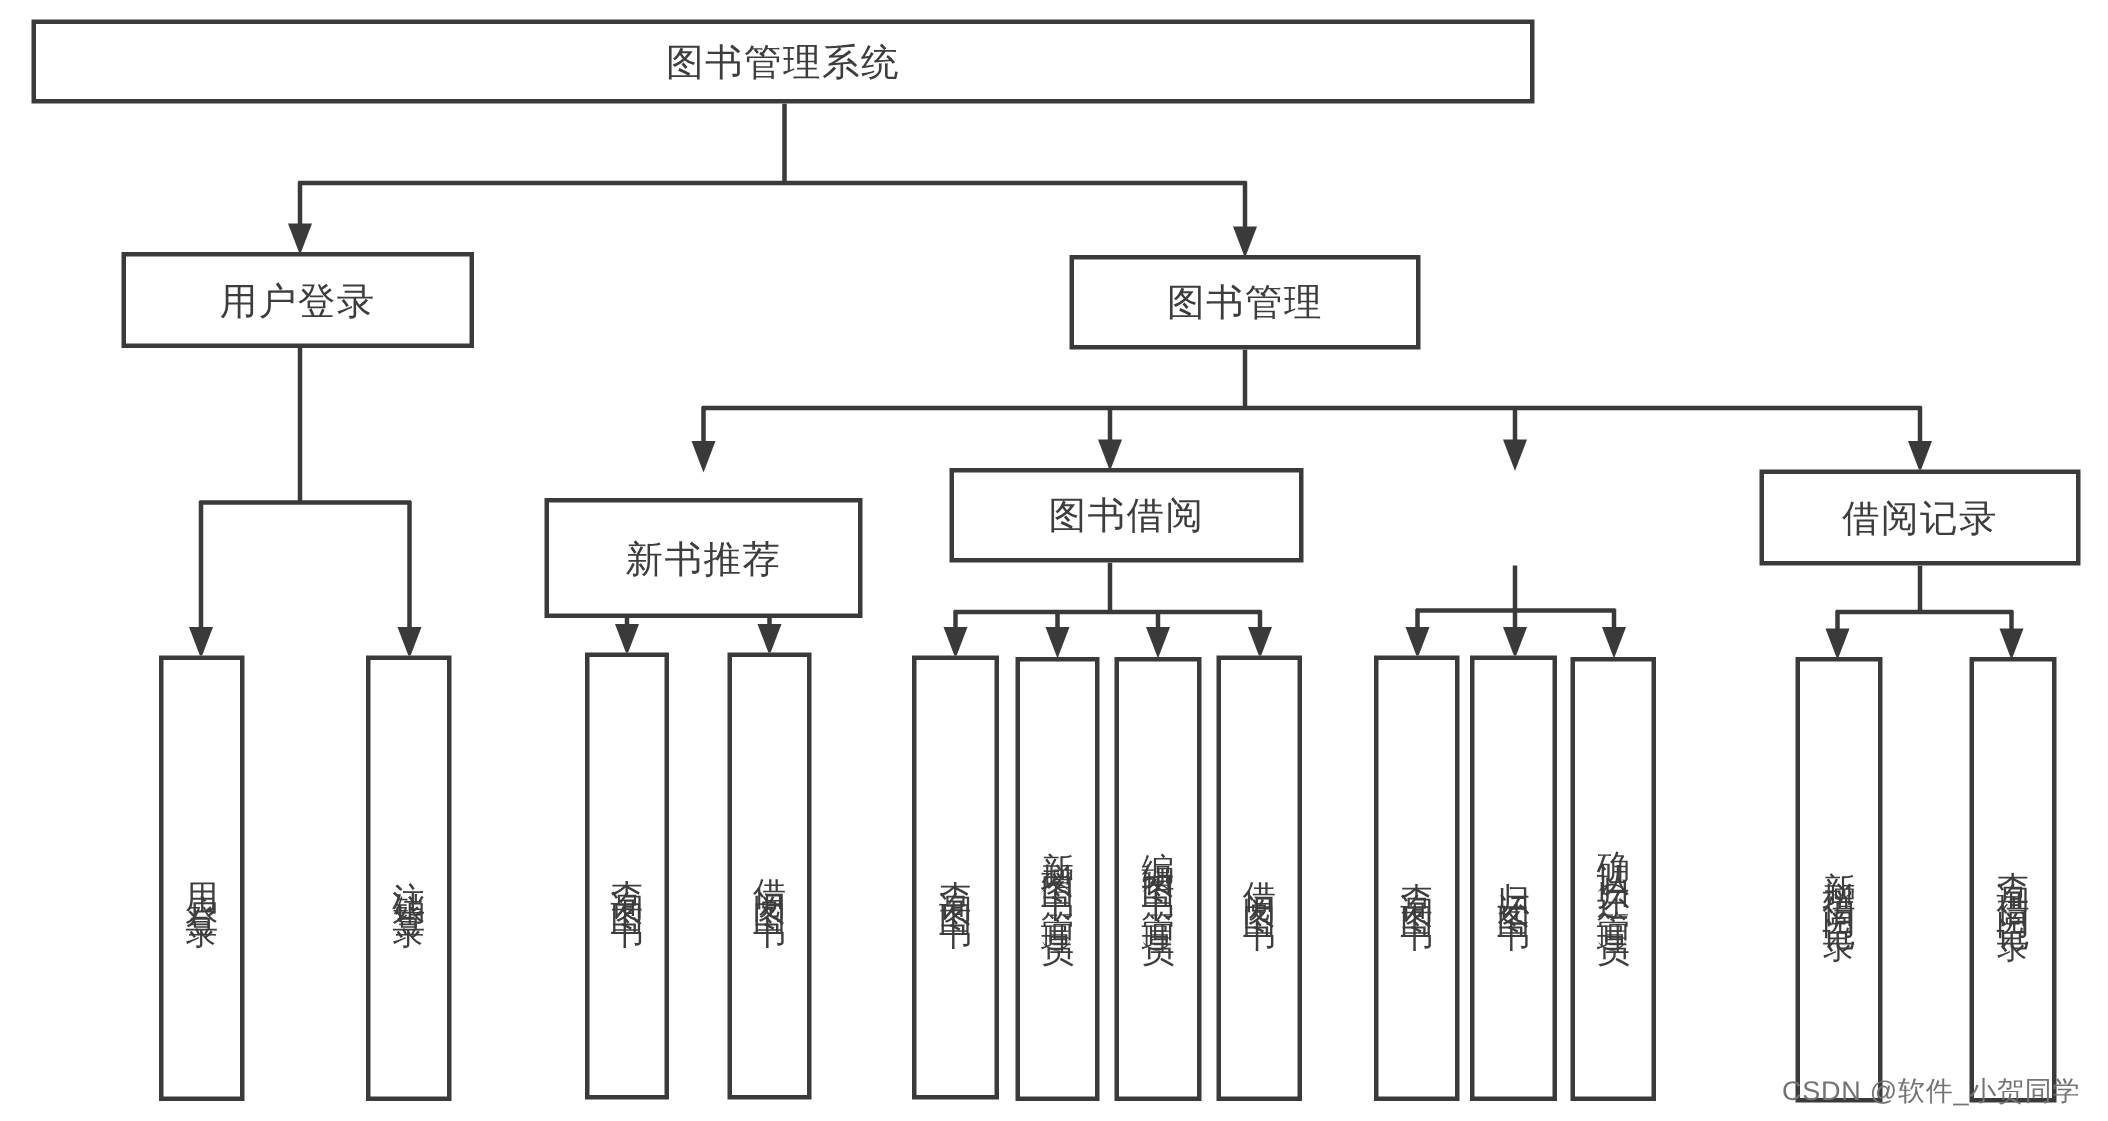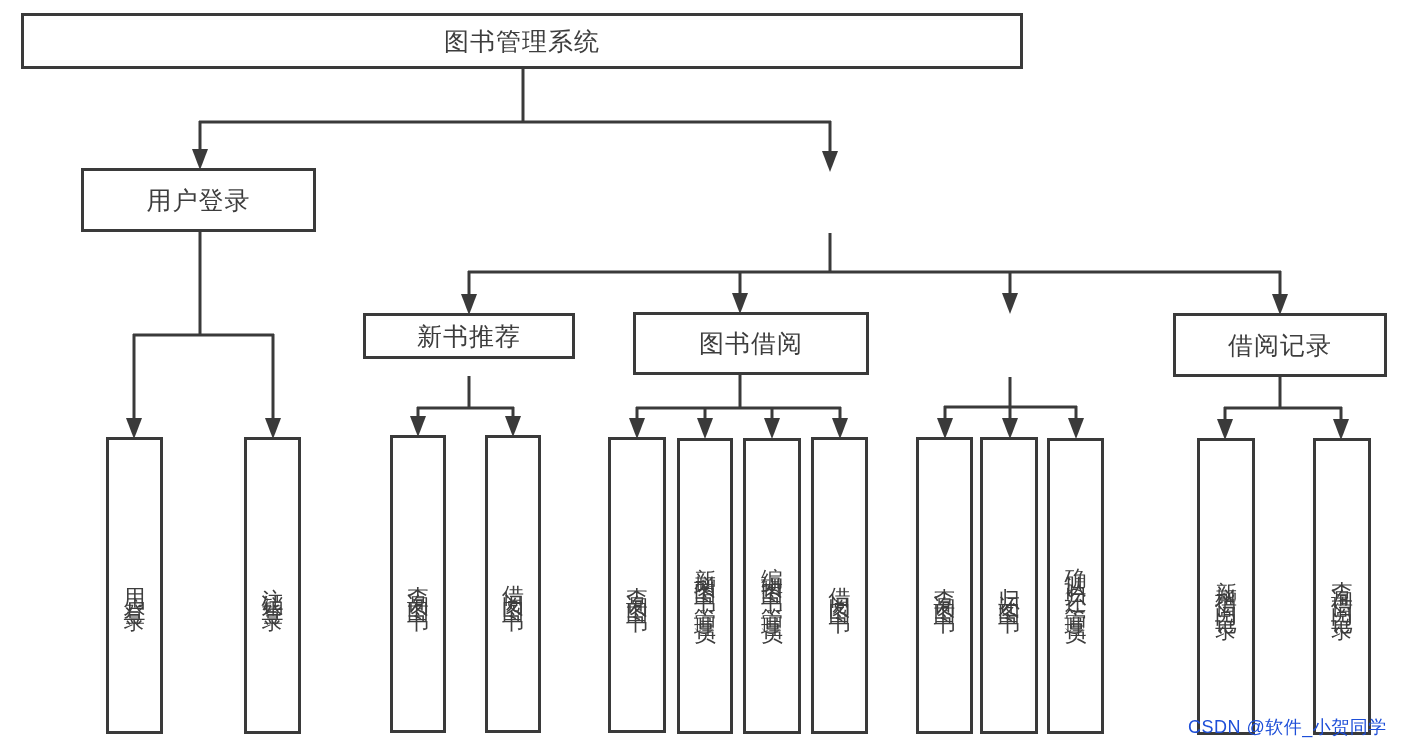--- a/index.html
+++ b/index.html
@@ -29,21 +29,21 @@
     writing-mode:vertical-rl;
     text-orientation:mixed;
     letter-spacing:8px;
     line-height:1;
   }
   .watermark{
     position:absolute;
     left:1188px;top:715px;
     width:212px;
     font-size:18px;
-    color:#1d4ed8;
+    color:#737373;
     letter-spacing:0.5px;
     white-space:nowrap;
     z-index:3;
   }
 </style>
 </head>
 <body>
 
 <div id="canvas">
 
@@ -98,22 +98,23 @@
       <polygon points="945,439 937,418 953,418" fill="#3a3a3a"></polygon>
       <polygon points="1010,439 1002,418 1018,418" fill="#3a3a3a"></polygon>
       <polygon points="1076,439 1068,418 1084,418" fill="#3a3a3a"></polygon>
       <polygon points="1225,440 1217,419 1233,419" fill="#3a3a3a"></polygon>
       <polygon points="1341,440 1333,419 1349,419" fill="#3a3a3a"></polygon>
     </svg>
 
   <div class="node h" style="left:21px;top:13px;width:1002px;height:56px">图书管理系统</div>
 
   <div class="node h" style="left:81px;top:168px;width:235px;height:64px">用户登录</div>
+  <div class="node h" style="left:713px;top:170px;width:234px;height:63px">图书管理</div>
 
-  <div class="node h" style="left:363px;top:313px;width:212px;height:46px">新书推荐</div>
+  <div class="node h" style="left:363px;top:332px;width:212px;height:80px">新书推荐</div>
   <div class="node h" style="left:633px;top:312px;width:236px;height:63px">图书借阅</div>
   <div class="node h" style="left:1173px;top:313px;width:214px;height:64px">借阅记录</div>
 
   <div class="node v" style="left:106px;top:437px;width:57px;height:297px">用户登录</div>
   <div class="node v" style="left:244px;top:437px;width:57px;height:297px">注销登录</div>
 
   <div class="node v" style="left:390px;top:435px;width:56px;height:298px">查询图书</div>
   <div class="node v" style="left:485px;top:435px;width:56px;height:298px">借阅图书</div>
 
   <div class="node v" style="left:608px;top:437px;width:58px;height:296px">查询图书</div>

